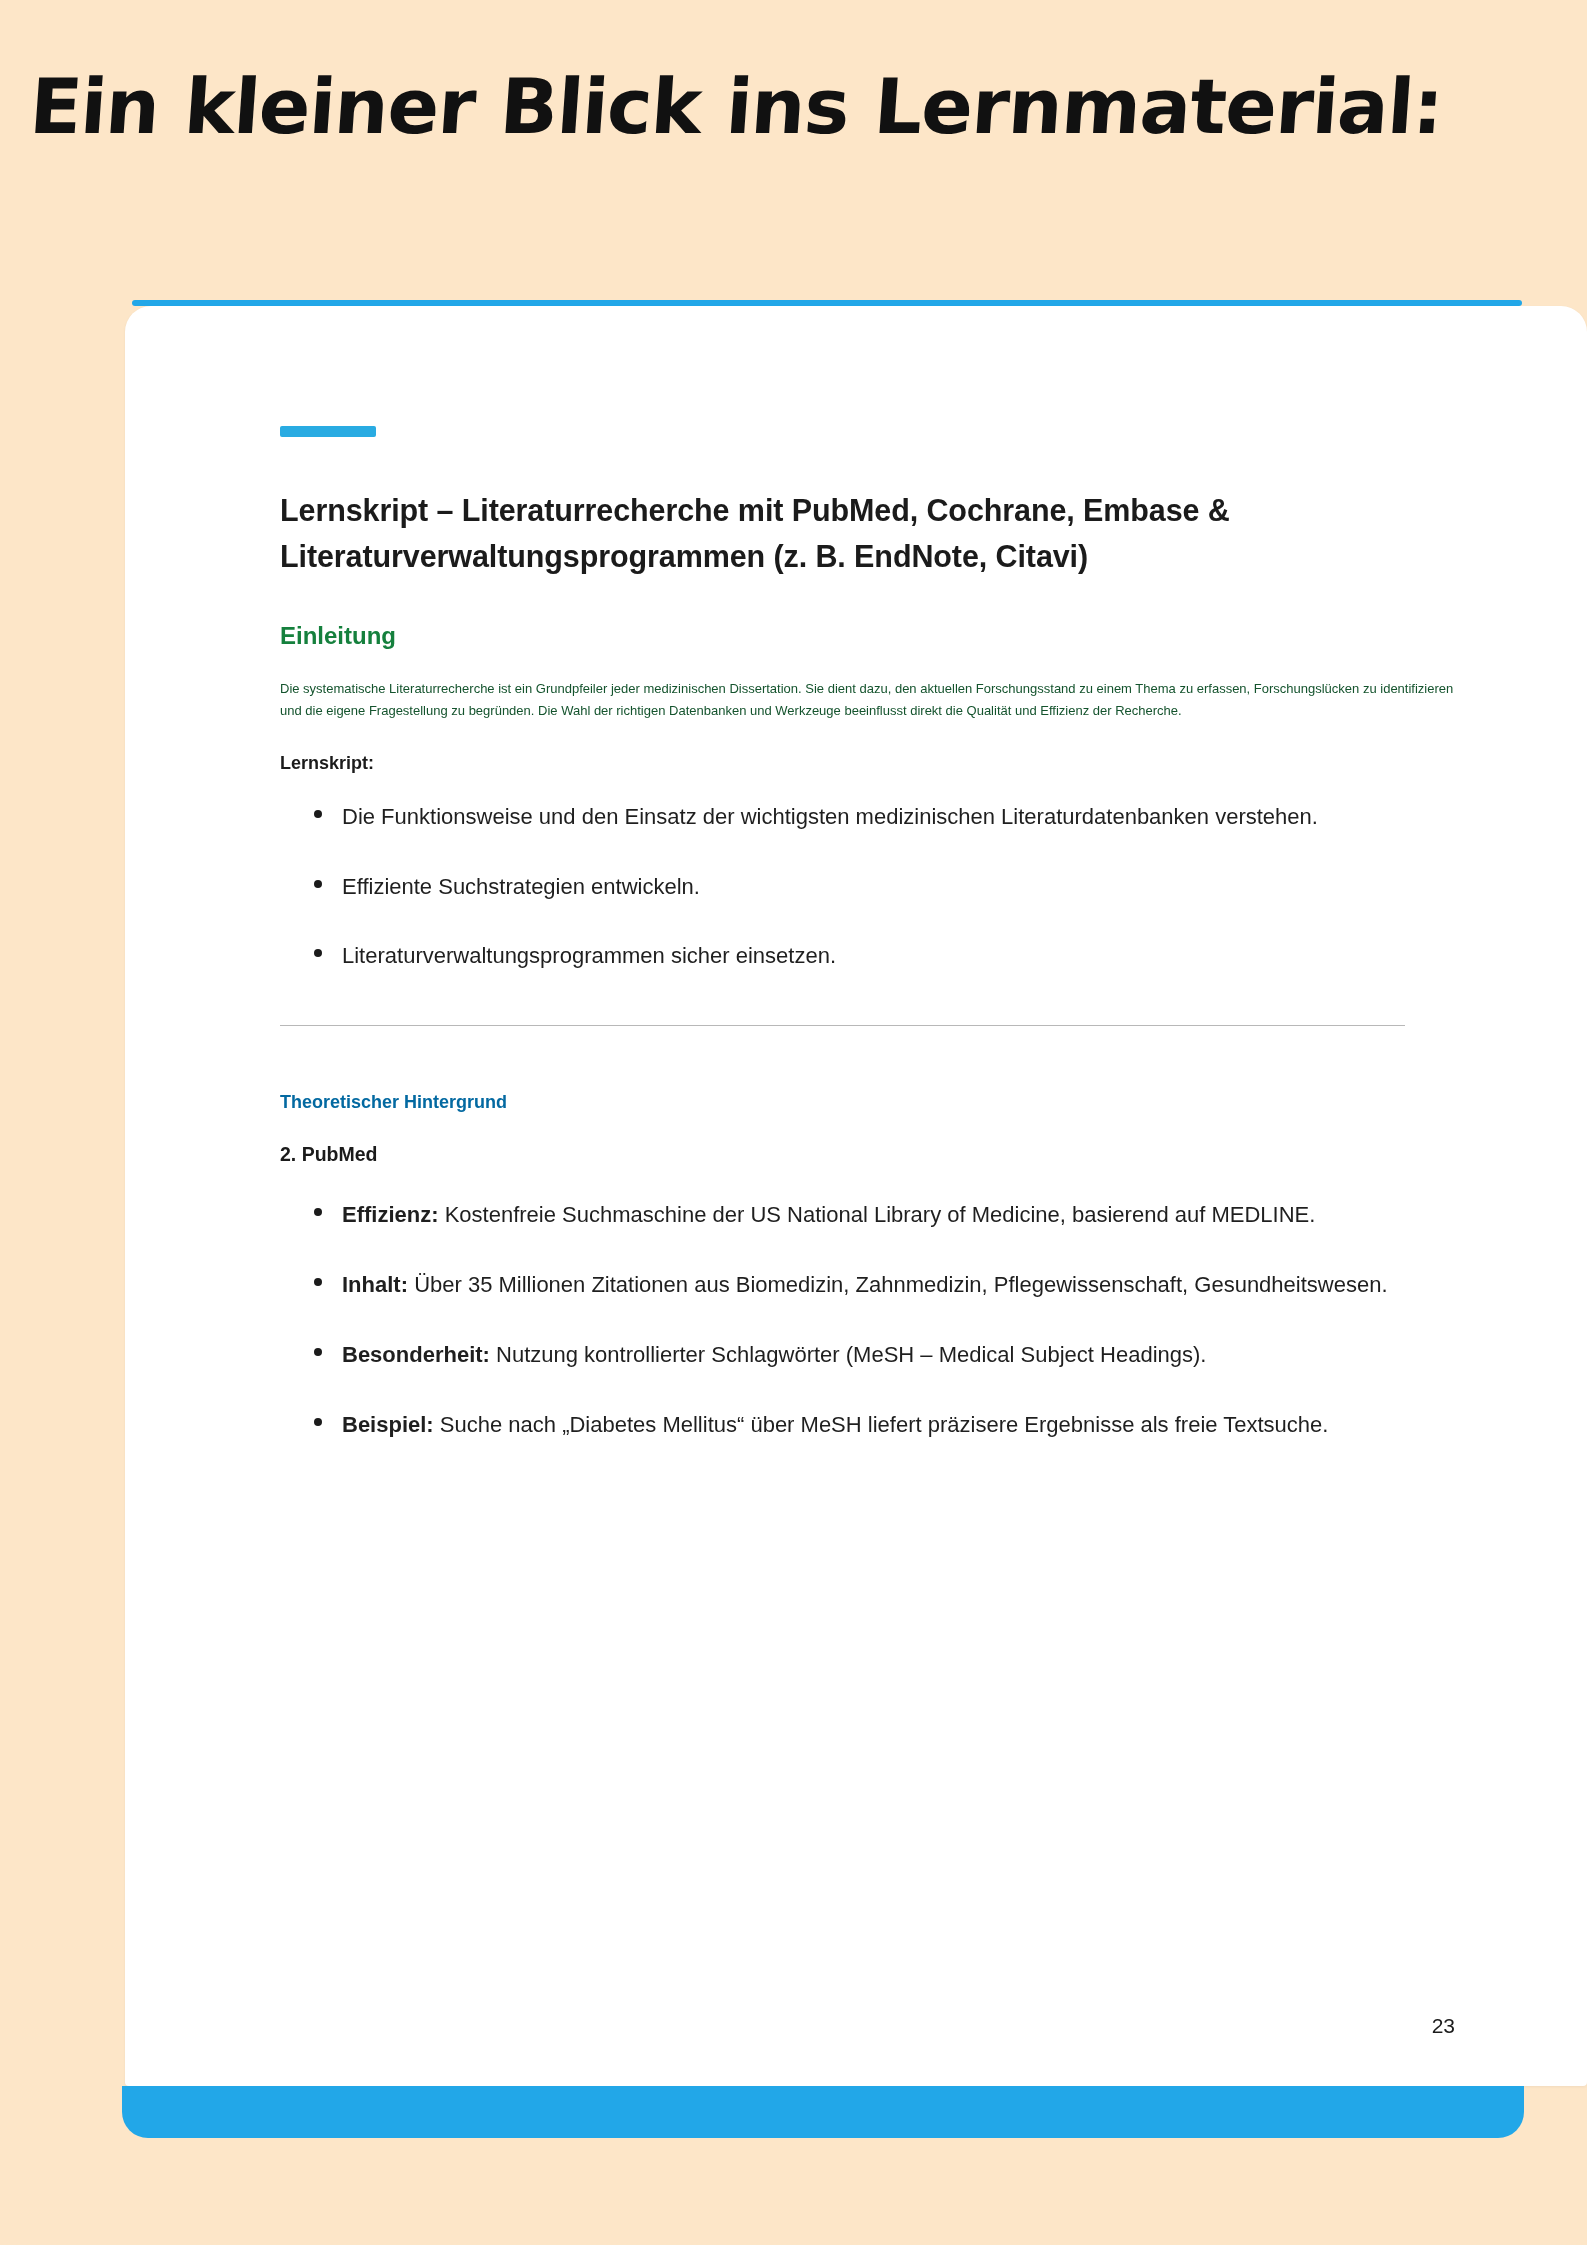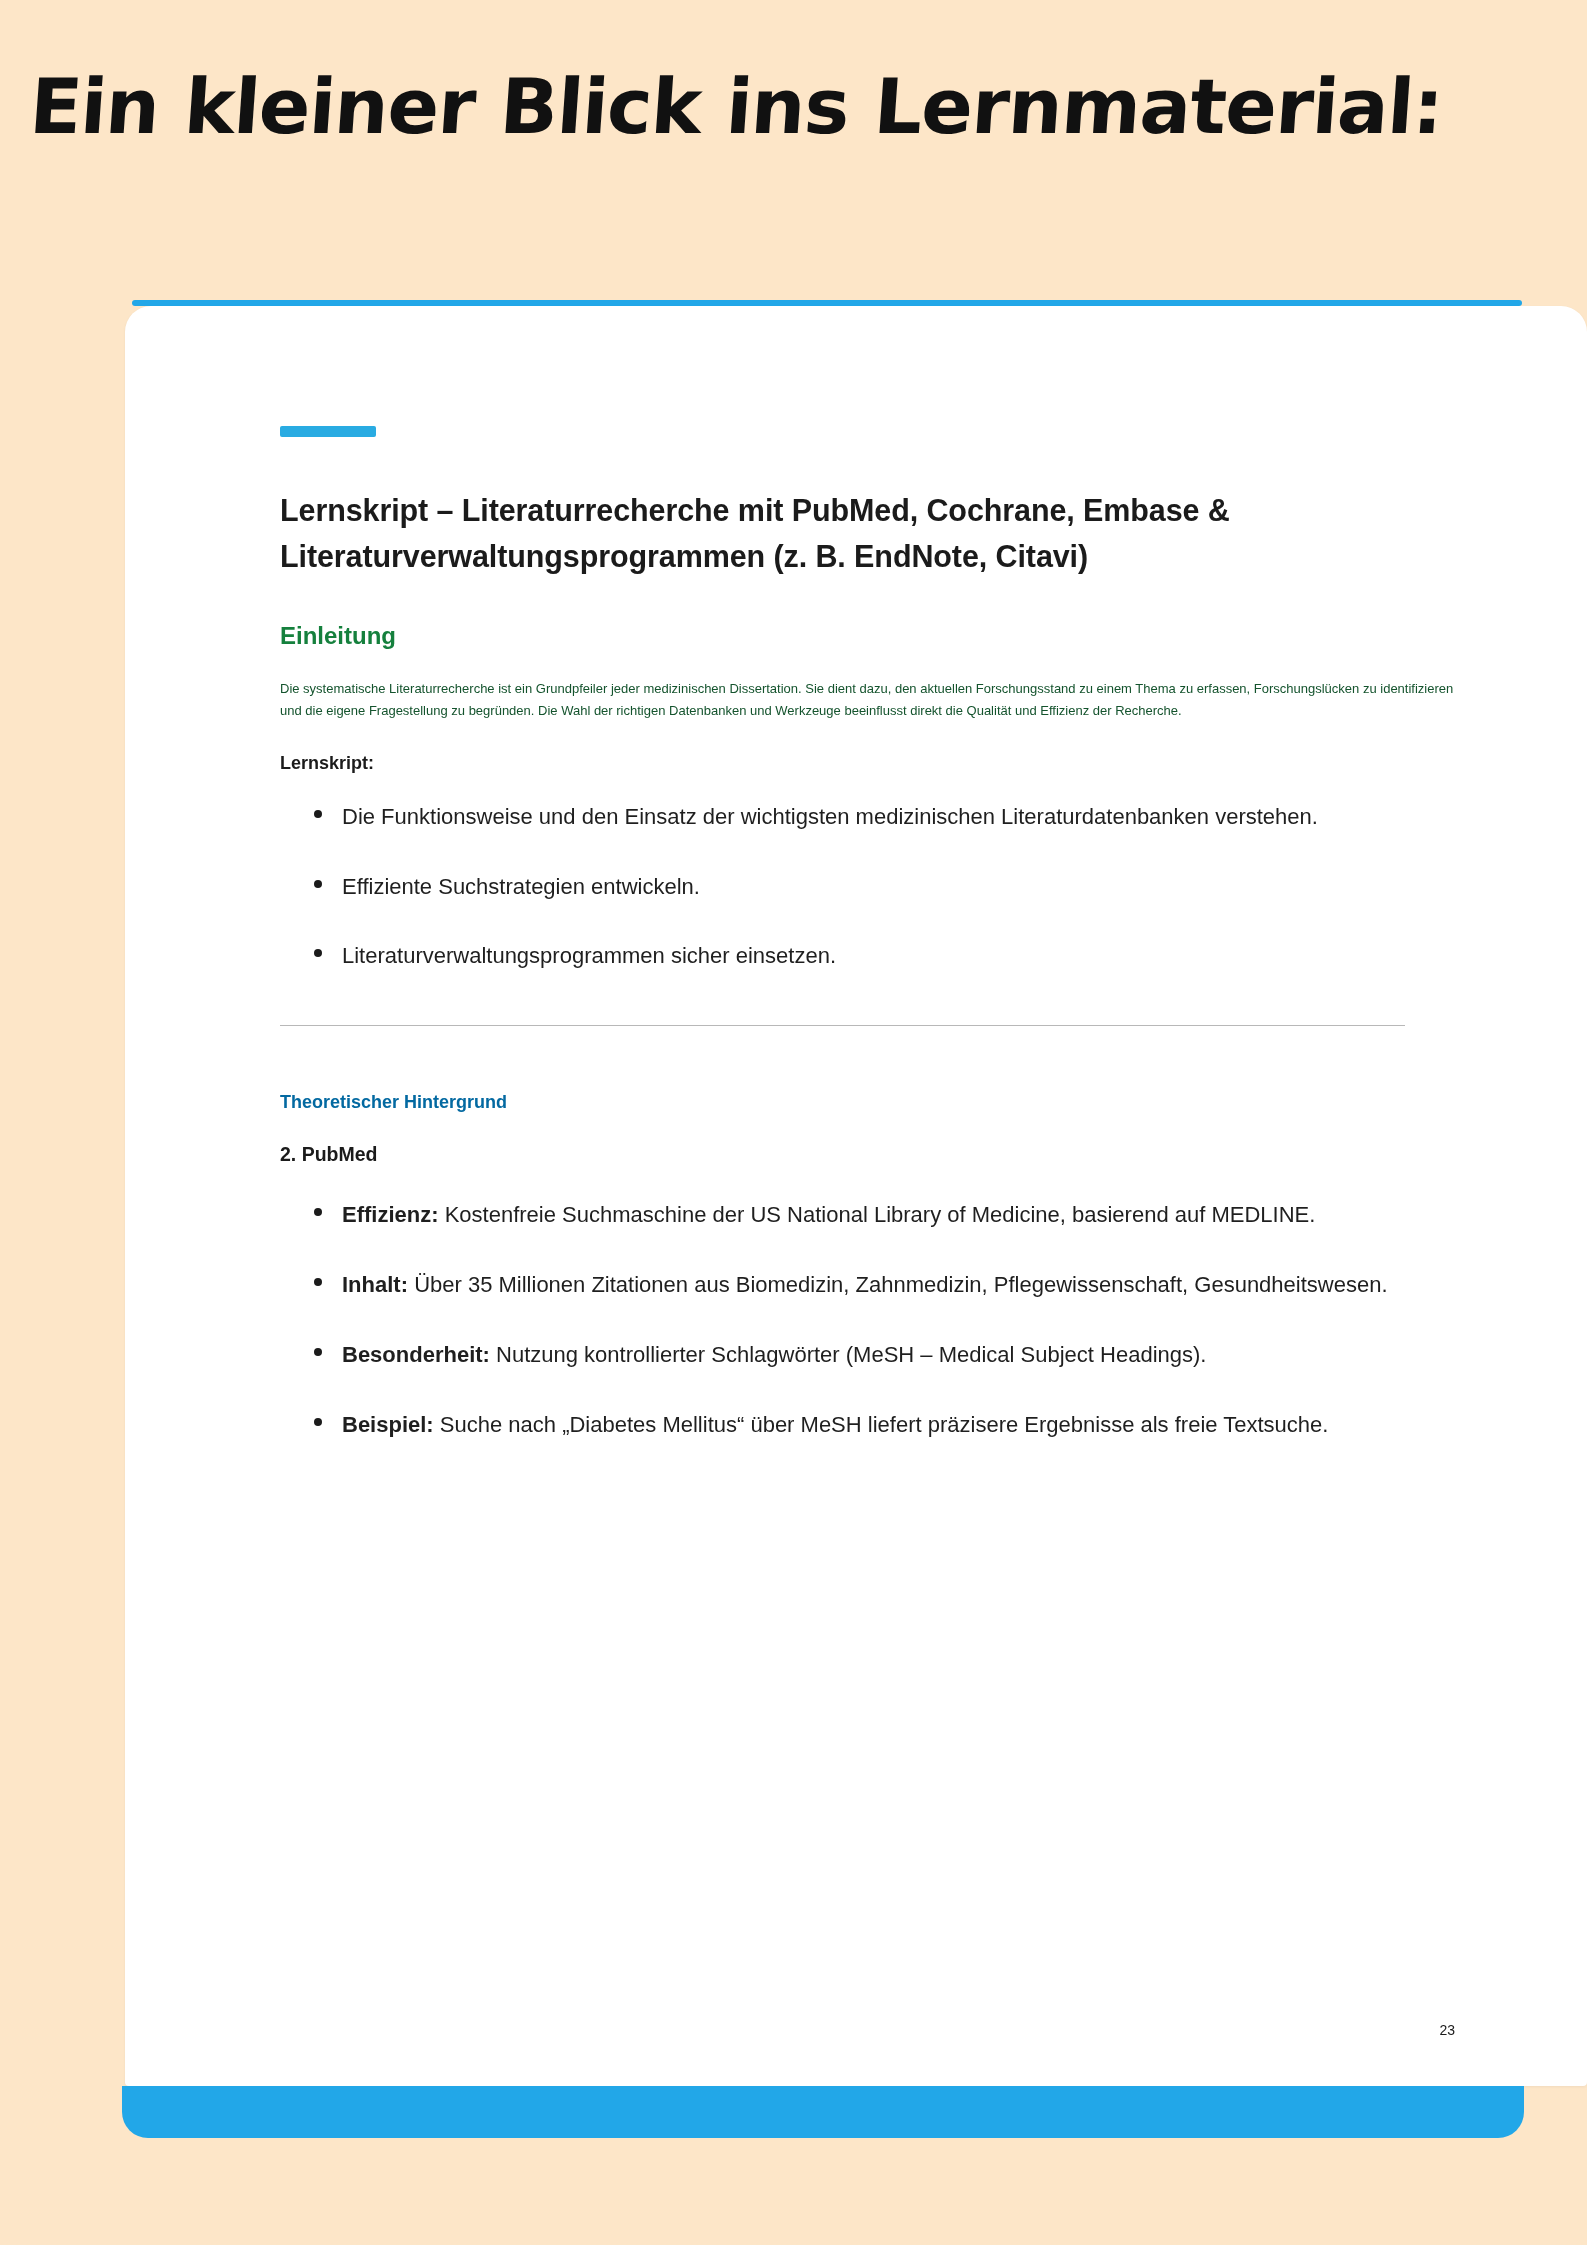--- a/index.html
+++ b/index.html
@@ -146,21 +146,21 @@
     color: #1b1b1b;
     margin: 0 0 30px 0;
   }
   .term {
     font-weight: 700;
   }
   .page-number {
     position: absolute;
     right: 132px;
     bottom: 48px;
-    font-size: 14px;
+    font-size: 21px;
     color: #1b1b1b;
   }
 </style>
 </head>
 <body>
 
 <div class="page">
 
   <div class="headline">Ein kleiner Blick ins Lernmaterial:</div>
 

